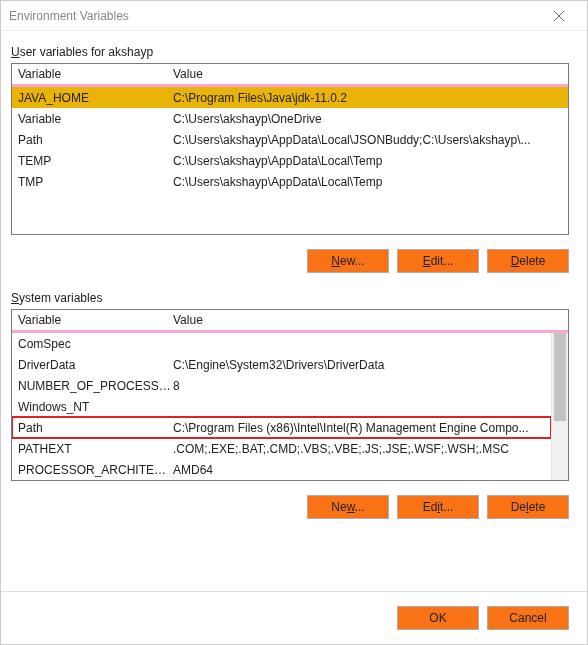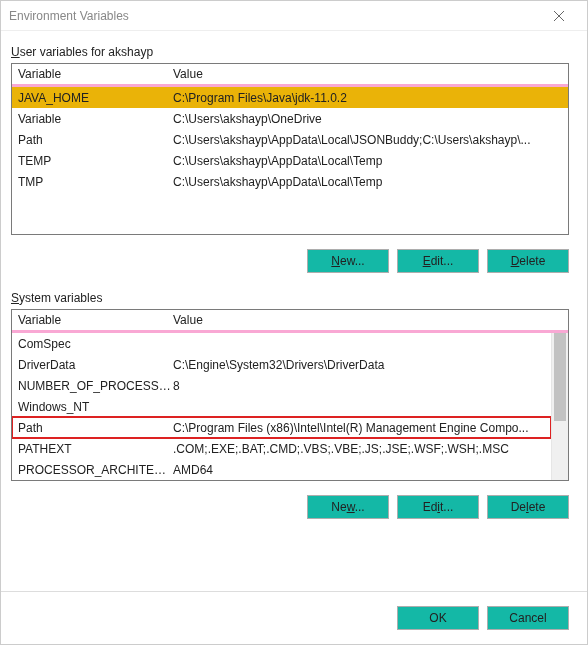--- a/index.html
+++ b/index.html
@@ -93,21 +93,21 @@
   .btnrow {
     display: flex;
     justify-content: flex-end;
     gap: 8px;
     margin: 14px 0 18px 0;
   }
   .btn {
     min-width: 82px;
     height: 24px;
     padding: 0 12px;
-    background: #14b8a6;
+    background: #f97316;
     border: 1px solid #adadad;
     font-size: 12px;
     color: #222;
     display: flex; align-items: center; justify-content: center;
   }
   .btn .accel { text-decoration: underline; }
   .footer {
     border-top: 1px solid #ddd;
     padding: 14px 18px;
     display: flex;

